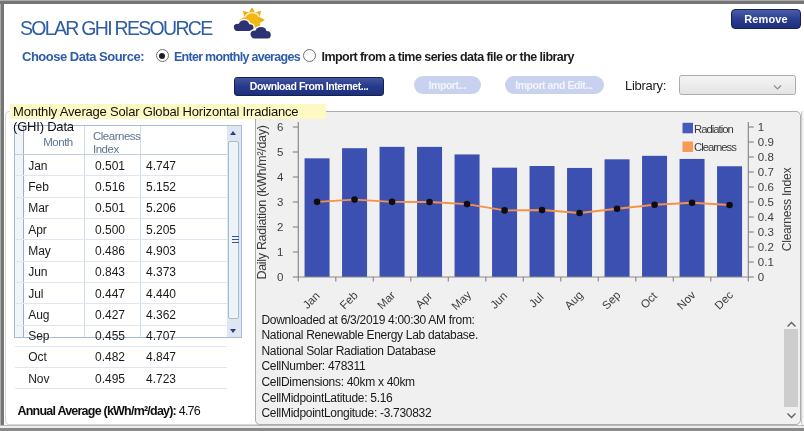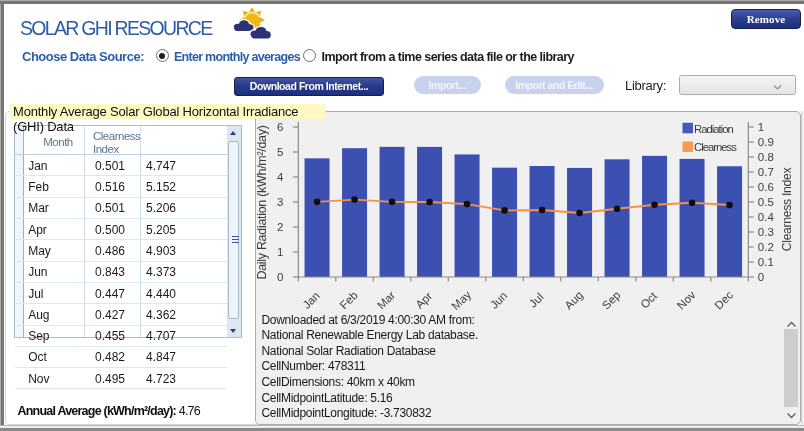--- a/index.html
+++ b/index.html
@@ -8,21 +8,21 @@
 
 #frame-top { left:0; top:0; width:804px; height:4px; background:linear-gradient(#ababab 1px, #767676 1px); }
 #frame-left { left:0; top:4px; width:4px; height:422px; background:linear-gradient(90deg,#ababab 1px, #767676 1px); }
 #frame-right { left:801px; top:111px; width:3px; height:314px; background:#efefef; border-left:1px solid #cfcfcf; }
 #frame-bottom { left:0; top:425px; width:804px; height:6px; background:linear-gradient(#b9b9b9 0 1.2px, #ededed 1.2px 3.2px, #8a8a8a 3.2px 100%); }
 
 #title { left:20px; top:17px; font-size:19.5px; color:#2e5da6; letter-spacing:-1.7px; }
 #icon { left:232px; top:8px; }
 #remove { left:731px; top:9px; width:70px; height:20px; border-radius:4px;
   background:linear-gradient(#4a5dad, #2c3f90 48%, #1d2f7e); border:1px solid #17214d;
-  color:#fff; font-size:11px; font-weight:bold; text-align:center; line-height:19px; letter-spacing:0.1px;font-family:Liberation Serif, serif; }
+  color:#fff; font-size:11px; font-weight:bold; text-align:center; line-height:19px; letter-spacing:0.1px; }
 
 #cds { left:22px; top:48.5px; font-size:13px; font-weight:bold; color:#2d5ca8; letter-spacing:-0.5px; }
 .radio { width:13px; height:13px; border-radius:50%; background:#fff; border:1px solid #707070; top:49px; }
 .radio .dot { position:absolute; left:2.5px; top:2.5px; width:6px; height:6px; border-radius:50%; background:#1f1f1f; }
 #r1 { left:155.5px; }
 #r2 { left:303px; }
 #r1lab { left:174px; top:49.5px; font-size:12.5px; font-weight:bold; color:#2d5ca8; letter-spacing:-0.72px; }
 #r2lab { left:321.5px; top:49.5px; font-size:12.5px; font-weight:bold; color:#1c1c1c; letter-spacing:-0.55px; }
 
 #btn-dl { left:234px; top:77px; width:150px; height:19px; border-radius:3px;

